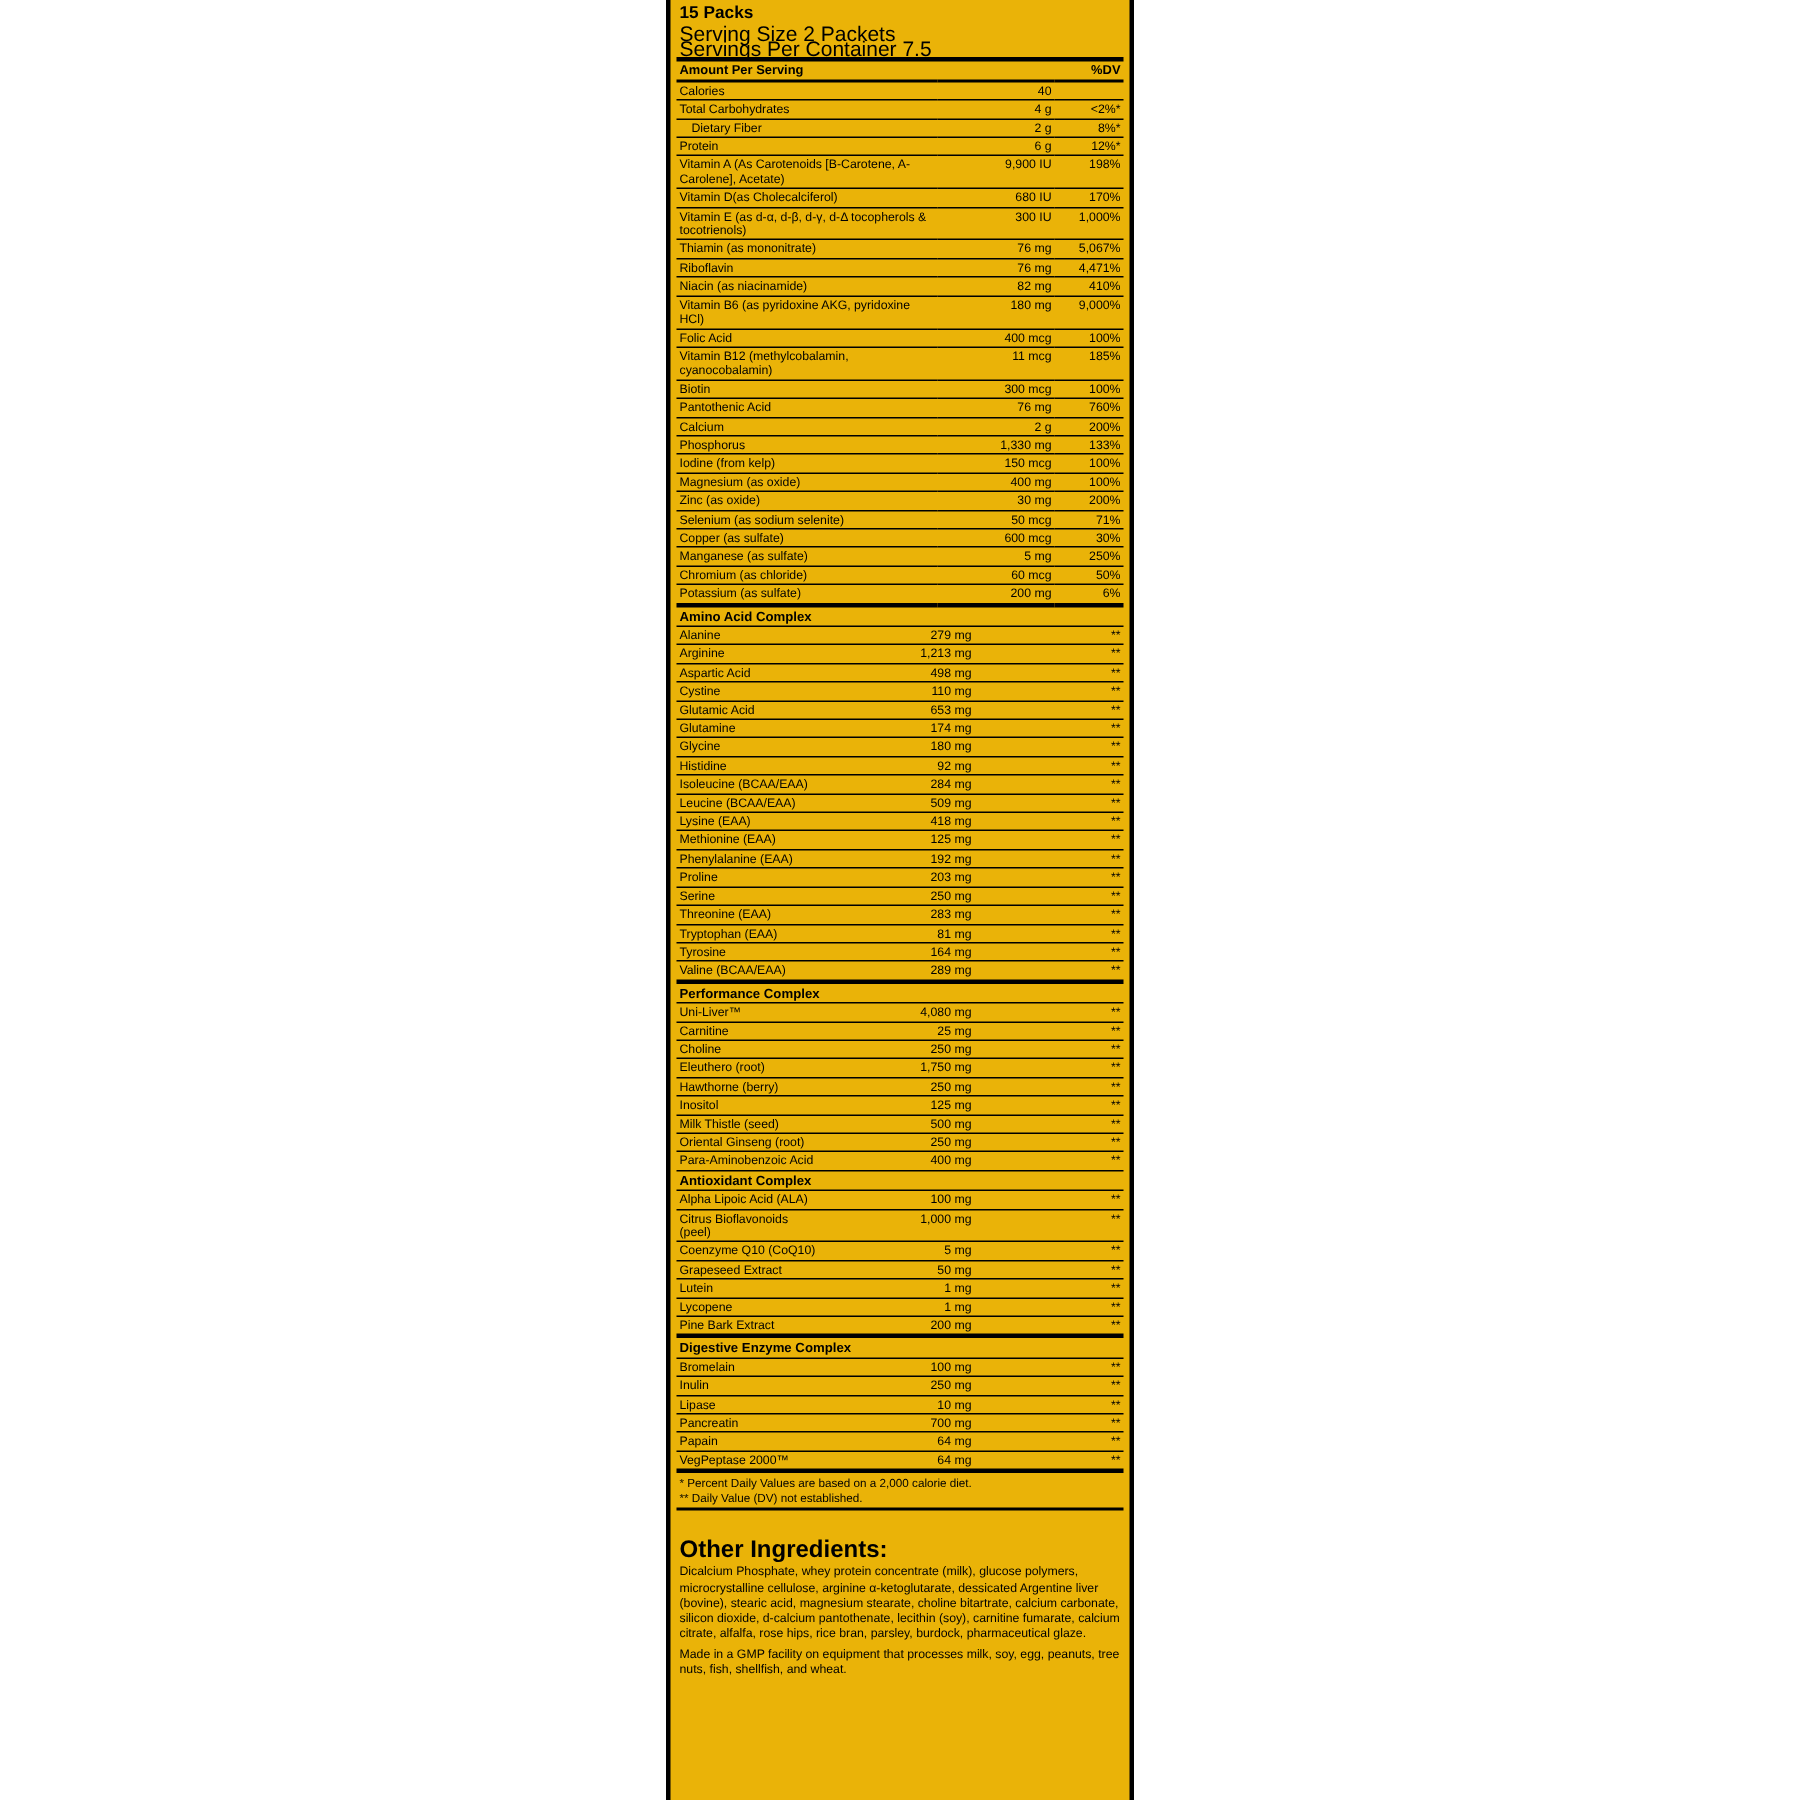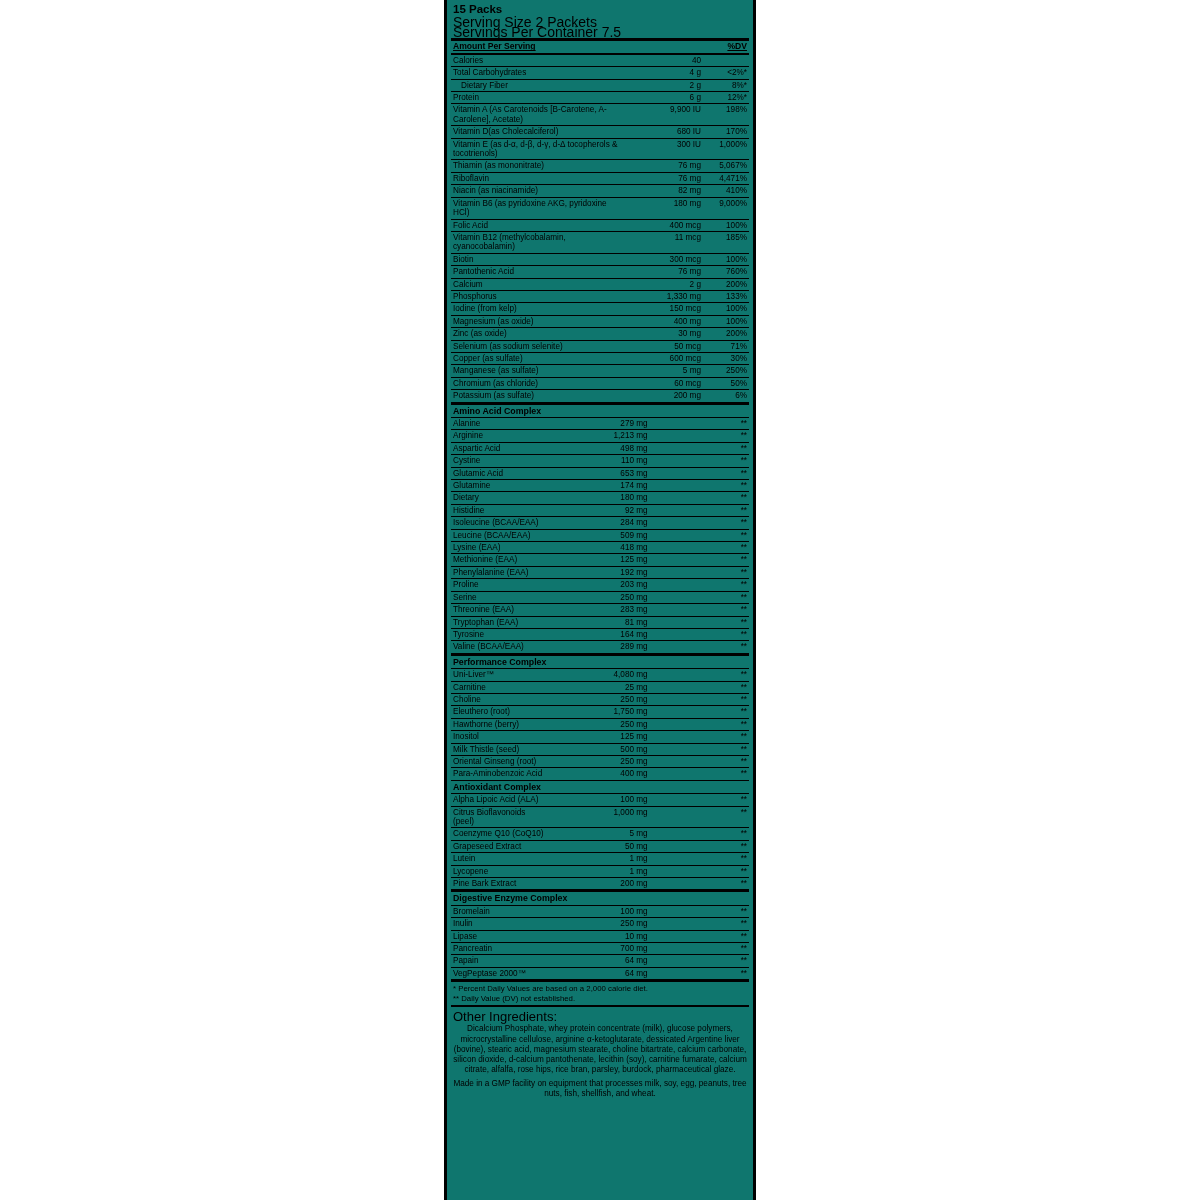--- a/index.html
+++ b/index.html
@@ -8,21 +8,21 @@
     background:#ffffff;
     font-family:"Liberation Sans", sans-serif;
     color:#000;
   }
   .page{position:relative;width:1200px;height:1200px;overflow:hidden;}
   .panel{
     position:absolute;
     left:444px;top:0px;width:312px;height:1200px;
     border-left:3px solid #000;border-right:3px solid #000;
     box-sizing:border-box;
-    background:#0f766e;
+    background:#eab308;
     padding:0 4px;
   }
   .title{
     font-size:11.5px;font-weight:bold;line-height:13px;
     padding:3px 2px 1px 2px;
   }
   .sub{
     font-size:14px;line-height:10.2px;padding-left:2px;
     white-space:nowrap;
   }
@@ -32,30 +32,30 @@
   table.nut{width:100%;border-collapse:collapse;table-layout:fixed;}
   table.nut td{
     font-size:8.2px;line-height:9.4px;
     padding:1px 2px 1px 2px;
     vertical-align:top;
     border-bottom:0.8px solid #000;
   }
   td.nm{text-align:left;}
   td.amt{text-align:right;width:74px;white-space:nowrap;}
   td.dv{text-align:right;width:42px;white-space:nowrap;}
-  tr.hdr td{font-weight:bold;font-size:8.6px;border-bottom:0.8px solid #000;text-decoration:underline;}
+  tr.hdr td{font-weight:bold;font-size:8.6px;border-bottom:0.8px solid #000;}
   tr.grp td{font-weight:bold;font-size:8.8px;border-bottom:0.8px solid #000;padding-top:2px;}
   .indent{padding-left:10px !important;}
   .thickrow td{border-bottom:3.4px solid #000 !important;margin-top:48px;}
   .medrow td{border-bottom:2px solid #000 !important;}
 
   .footnotes{font-size:7.8px;line-height:9.6px;padding:2px 2px 2px 2px;}
   .footnotes div{white-space:nowrap;}
-  .oi-title{font-size:13px;font-weight:normal;padding:2px 2px 0 2px;}
-  .oi-body{font-size:8.2px;line-height:10.1px;padding:0 2px 4px 2px;text-align:center;}
+  .oi-title{font-size:16px;font-weight:bold;padding:2px 2px 0 2px;margin-top:16px;}
+  .oi-body{font-size:8.2px;line-height:10.1px;padding:0 2px 4px 2px;text-align:left;}
 </style>
 </head>
 <body>
 
 <div class="page">
   <div class="panel">
 
     <div class="title">15 Packs</div>
     <div class="sub">Serving Size 2 Packets</div>
     <div class="sub">Servings Per Container 7.5</div>
@@ -227,21 +227,21 @@
             <td class="nm">Glutamic Acid</td>
             <td class="amt">653 mg</td>
             <td class="dv">**</td>
           </tr>
           <tr>
             <td class="nm">Glutamine</td>
             <td class="amt">174 mg</td>
             <td class="dv">**</td>
           </tr>
           <tr>
-            <td class="nm">Dietary</td>
+            <td class="nm">Glycine</td>
             <td class="amt">180 mg</td>
             <td class="dv">**</td>
           </tr>
           <tr>
             <td class="nm">Histidine</td>
             <td class="amt">92 mg</td>
             <td class="dv">**</td>
           </tr>
           <tr>
             <td class="nm">Isoleucine (BCAA/EAA)</td>

